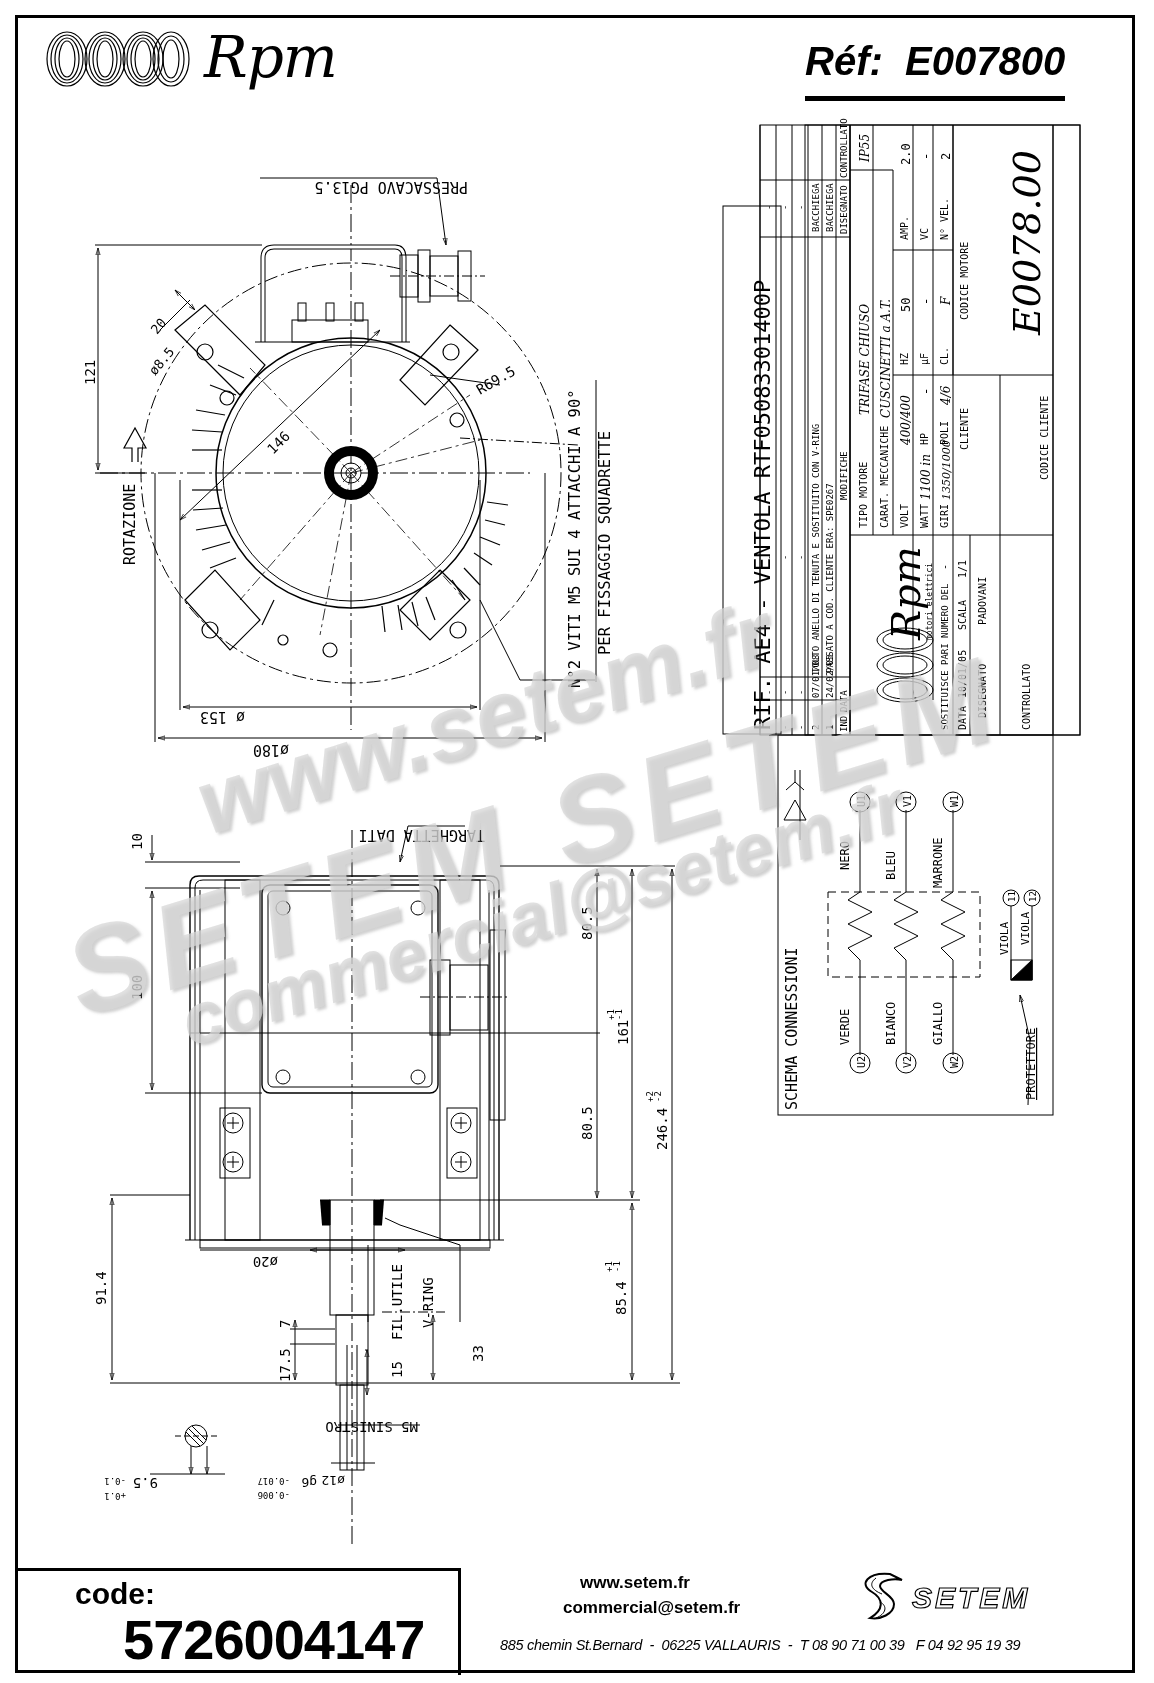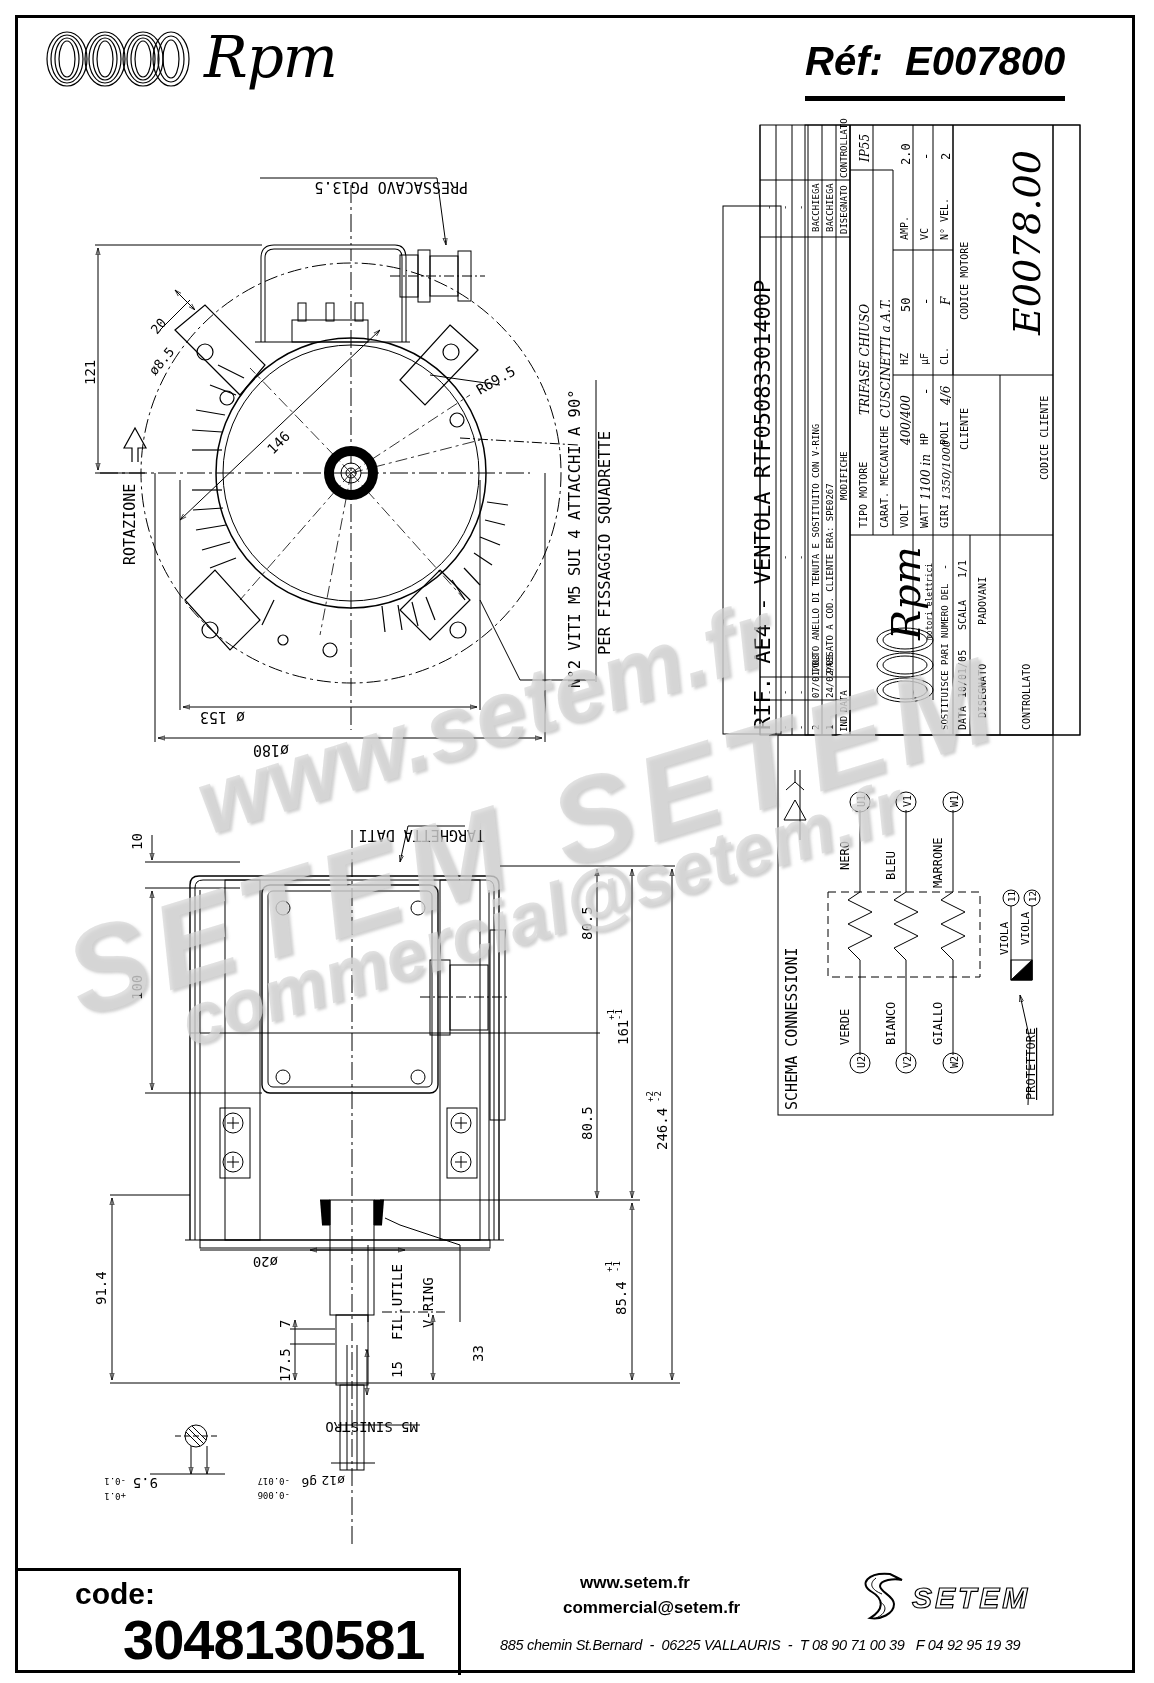--- a/index.html
+++ b/index.html
@@ -457,21 +457,21 @@
     <text transform="translate(1035,1100) rotate(-90)" font-size="12" text-decoration="underline">PROTETTORE</text>
   </g>
 </svg>
 
 <div class="watermark" style="left:215px; top:750px; font-size:92px; transform:rotate(-17deg);">www.setem.fr</div>
 <div class="watermark" style="left:90px; top:905px; font-size:120px; letter-spacing:10px; transform:rotate(-17deg);">SETEM  SETEM</div>
 <div class="watermark" style="left:195px; top:980px; font-size:72px; transform:rotate(-17deg);">commercial@setem.fr</div>
 
 <div class="code-box">
   <div class="code-label">code:</div>
-  <div class="code-value">3048130581</div>
+  <div class="code-value">5726004147</div>
 </div>
 <div class="contact-web">www.setem.fr</div>
 <div class="contact-mail">commercial@setem.fr</div>
 <div class="address">885 chemin St.Bernard  -  06225 VALLAURIS  -  T 08 90 71 00 39   F 04 92 95 19 39</div>
 <svg class="setem-logo" viewBox="0 0 260 58">
   <path d="M40,6 C18,4 8,16 22,24 C34,31 34,42 20,50 C30,52 44,46 44,36 C44,28 30,24 30,18 C30,12 44,10 52,12 Z" fill="none" stroke="#000" stroke-width="2"></path>
   <path d="M26,10 C18,16 22,22 32,26 M30,34 C38,38 36,46 26,50" fill="none" stroke="#000" stroke-width="1"></path>
   <text x="62" y="40" font-family="Liberation Sans, sans-serif" font-style="italic" font-weight="bold" font-size="30" fill="#fff" stroke="#000" stroke-width="1.2" letter-spacing="3">SETEM</text>
 </svg>
 

